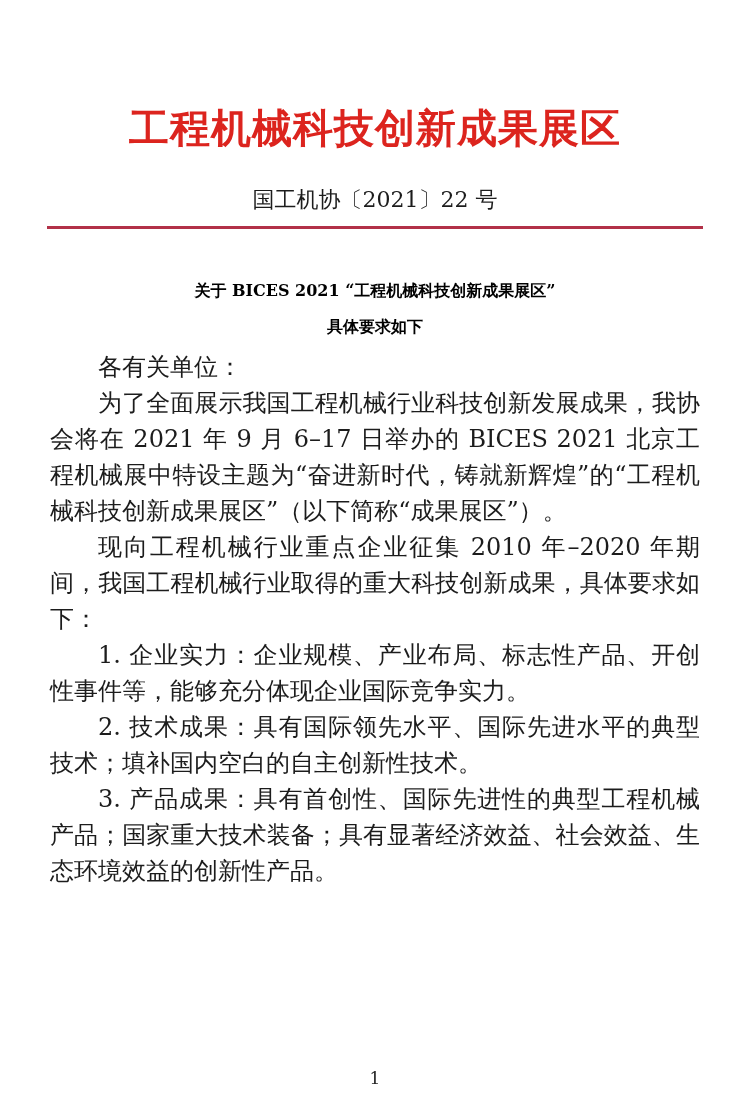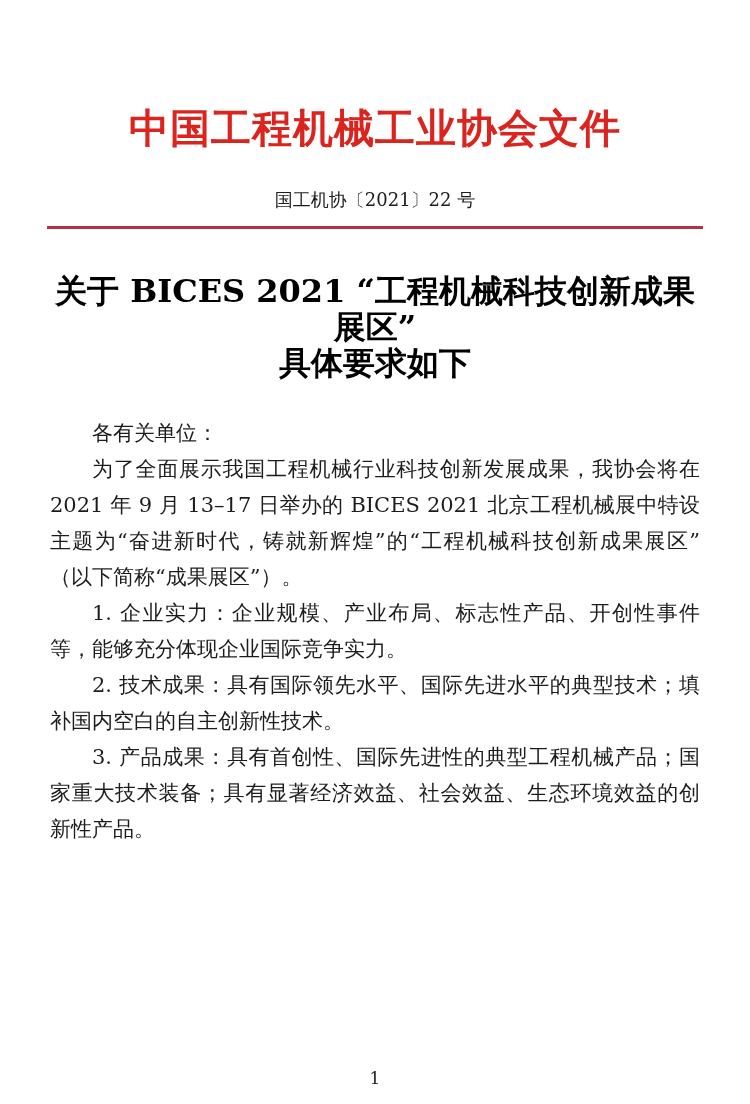--- a/index.html
+++ b/index.html
@@ -32,41 +32,41 @@
     font-size:40px;
     line-height:52px;
     font-weight:bold;
     letter-spacing:1px;
     color:var(--header-red);
     white-space:nowrap;
   }
   .doc-number{
     margin-top:34px;
     text-align:center;
-    font-size:18px;
+    font-size:22px;
     line-height:24px;
     color:var(--body-text);
   }
   .red-rule{
     margin:14px -3px 0 -3px;
     height:3px;
     background:var(--rule-red);
     border:none;
   }
   .doc-title{
     margin-top:44px;
     text-align:center;
     font-weight:bold;
-    font-size:32px;
+    font-size:16px;
     line-height:36px;
     color:#000000;
   }
   .body-block{
-    margin-top:34px;
-    font-size:21px;
+    margin-top:4px;
+    font-size:24px;
     line-height:36px;
     text-align:justify;
     text-justify:inter-ideograph;
   }
   .salutation{
     margin:0;
     text-indent:0;
   }
   .body-block p{
     margin:0;
@@ -81,34 +81,35 @@
     font-size:17px;
     color:#222222;
   }
 </style>
 </head>
 <body>
 
 <div class="page">
   <div class="content">
 
-    <div class="org-title">中国工程机械工业协会文件</div>
+    <div class="org-title">工程机械科技创新成果展区</div>
 
     <div class="doc-number">国工机协〔2021〕22 号</div>
 
     <hr class="red-rule">
 
     <div class="doc-title">
       <div>关于 BICES 2021 “工程机械科技创新成果展区”</div>
       <div>具体要求如下</div>
     </div>
 
     <div class="body-block">
       <p class="salutation">各有关单位：</p>
-      <p>为了全面展示我国工程机械行业科技创新发展成果，我协会将在 2021 年 9 月 13–17 日举办的 BICES 2021 北京工程机械展中特设主题为“奋进新时代，铸就新辉煌”的“工程机械科技创新成果展区”（以下简称“成果展区”）。</p>
+      <p>为了全面展示我国工程机械行业科技创新发展成果，我协会将在 2021 年 9 月 6–17 日举办的 BICES 2021 北京工程机械展中特设主题为“奋进新时代，铸就新辉煌”的“工程机械科技创新成果展区”（以下简称“成果展区”）。</p>
+      <p>现向工程机械行业重点企业征集 2010 年–2020 年期间，我国工程机械行业取得的重大科技创新成果，具体要求如下：</p>
       <p>1. 企业实力：企业规模、产业布局、标志性产品、开创性事件等，能够充分体现企业国际竞争实力。</p>
       <p>2. 技术成果：具有国际领先水平、国际先进水平的典型技术；填补国内空白的自主创新性技术。</p>
       <p>3. 产品成果：具有首创性、国际先进性的典型工程机械产品；国家重大技术装备；具有显著经济效益、社会效益、生态环境效益的创新性产品。</p>
     </div>
 
   </div>
 
   <div class="page-number">1</div>
 </div>
 

